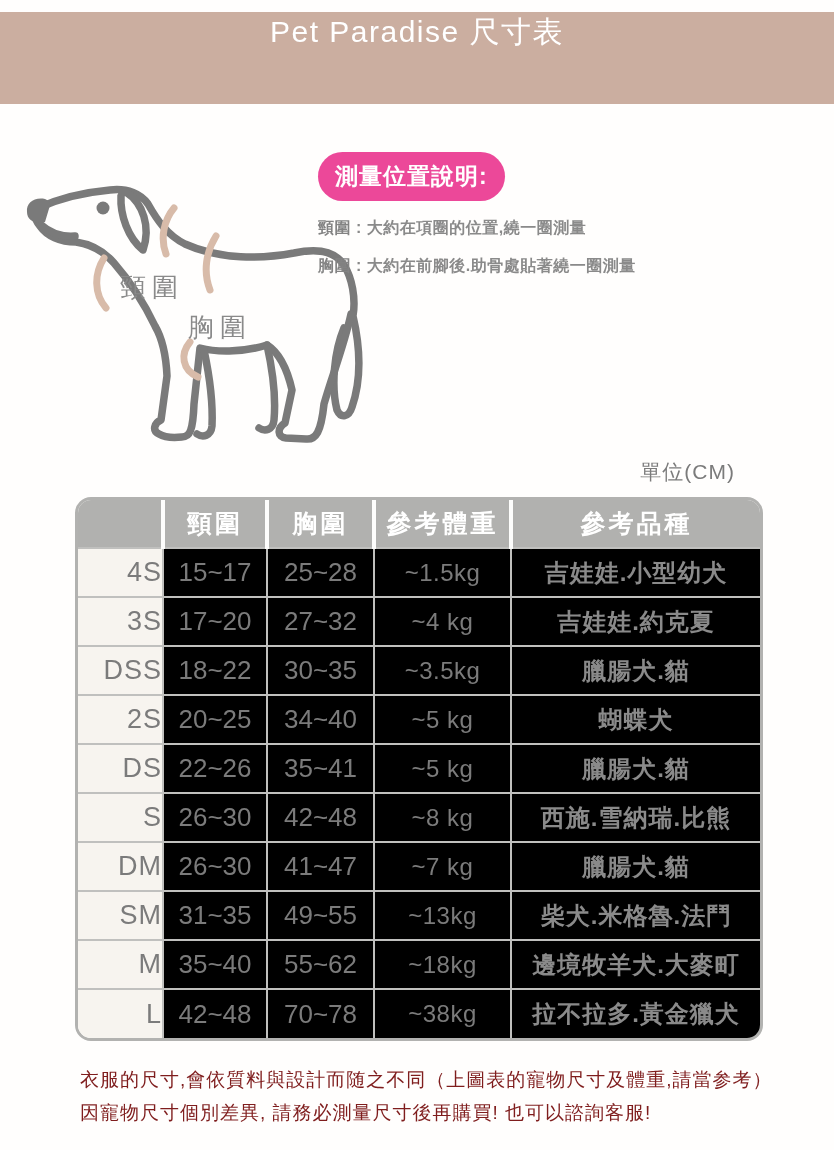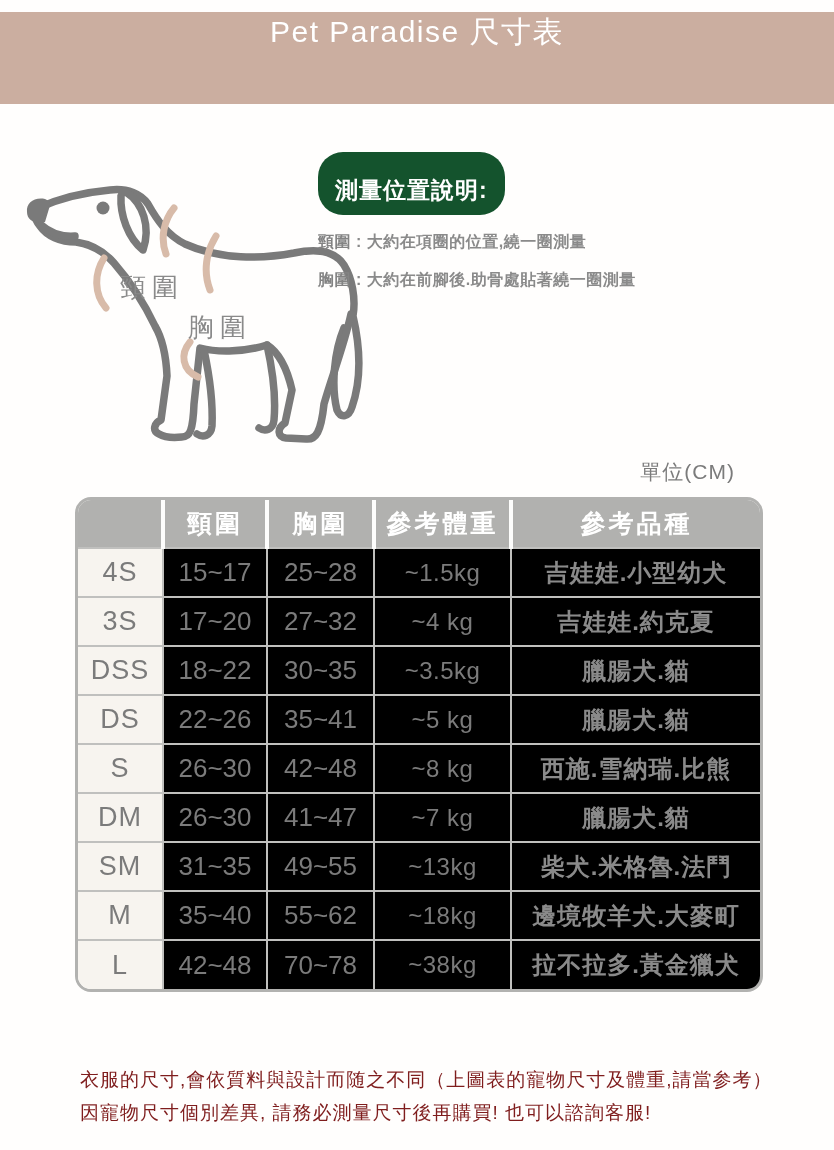--- a/index.html
+++ b/index.html
@@ -11,42 +11,42 @@
   
   .band { position:absolute; left:0; top:12px; width:834px; height:92px;
           background:#cbaea0; display:flex; align-items:flex-start; justify-content:center; }
   .band h1 { color:#ffffff; font-size:30px; font-weight:400; letter-spacing:1.5px; }
 
   
   .dog { position:absolute; left:14px; top:146px; width:385px; height:315px; }
 
   
   .instr { position:absolute; left:318px; top:152px; width:505px; }
-  .pill { display:inline-block; background:#14532d; color:#ffffff; font-weight:bold;
-          font-size:23px; padding:23px 17px 9px; border-radius:25px; letter-spacing:1px; }
+  .pill { display:inline-block; background:#ec4899; color:#ffffff; font-weight:bold;
+          font-size:23px; padding:9px 17px 9px; border-radius:25px; letter-spacing:1px; }
   .instr-line { margin-top:17px; font-size:16px; color:#8a8a8a; letter-spacing:0.5px; }
   .instr-line .lbl { font-weight:bold; color:#838383; }
   .instr-line .txt { font-weight:600; }
   .note { margin-top:24px; margin-left:77px; font-size:21px; line-height:32px;
           color:#8f8f8f; font-weight:500; letter-spacing:0.5px; }
 
   
   .unit { position:absolute; right:99px; top:458px; font-size:21px; color:#7b7b7b; letter-spacing:1px; }
 
   
   .table-wrap { position:absolute; left:75px; top:497px; width:688px;
                 border:3px solid #b2b2b0; border-radius:16px; overflow:hidden; background:#fff; }
   table { border-collapse:collapse; table-layout:fixed; width:682px; }
   thead th { background:#b1b1af; color:#ffffff; font-size:25px; font-weight:bold;
              height:48px; letter-spacing:3px; text-align:center; }
   thead th + th { border-left:4px solid #fdfdfc; }
   tbody td { height:49px; text-align:center; font-size:26px; color:#7b7b7b;
              border-top:2px solid #c0c0be; border-left:2px solid #c0c0be; background:#000000; }
   tbody td:first-child { border-left:none; }
-  td.col-size { background:#f7f4ef; font-size:27px; letter-spacing:1px; }
+  td.col-size { background:#f7f4ef; font-size:27px; letter-spacing:1px;text-align:right; }
   td.col-weight { font-size:24px; letter-spacing:0.5px; }
   td.col-breed { font-weight:bold; font-size:24px; color:#8a8a8a; letter-spacing:1px; }
 
   
   .footer { position:absolute; left:80px; top:1063px; width:710px;
             font-size:19px; line-height:33px; color:#7f1d1d; letter-spacing:1px; }
 </style>
 </head>
 <body>
 
@@ -141,20 +141,27 @@
             <td class="col-breed">吉娃娃.約克夏</td>
           </tr>
           <tr>
             <td class="col-size">DSS</td>
             <td class="col-num">18~22</td>
             <td class="col-num">30~35</td>
             <td class="col-weight">~3.5kg</td>
             <td class="col-breed">臘腸犬.貓</td>
           </tr>
           <tr>
+            <td class="col-size">2S</td>
+            <td class="col-num">20~25</td>
+            <td class="col-num">34~40</td>
+            <td class="col-weight">~5 kg</td>
+            <td class="col-breed">蝴蝶犬</td>
+          </tr>
+          <tr>
             <td class="col-size">DS</td>
             <td class="col-num">22~26</td>
             <td class="col-num">35~41</td>
             <td class="col-weight">~5 kg</td>
             <td class="col-breed">臘腸犬.貓</td>
           </tr>
           <tr>
             <td class="col-size">S</td>
             <td class="col-num">26~30</td>
             <td class="col-num">42~48</td>

